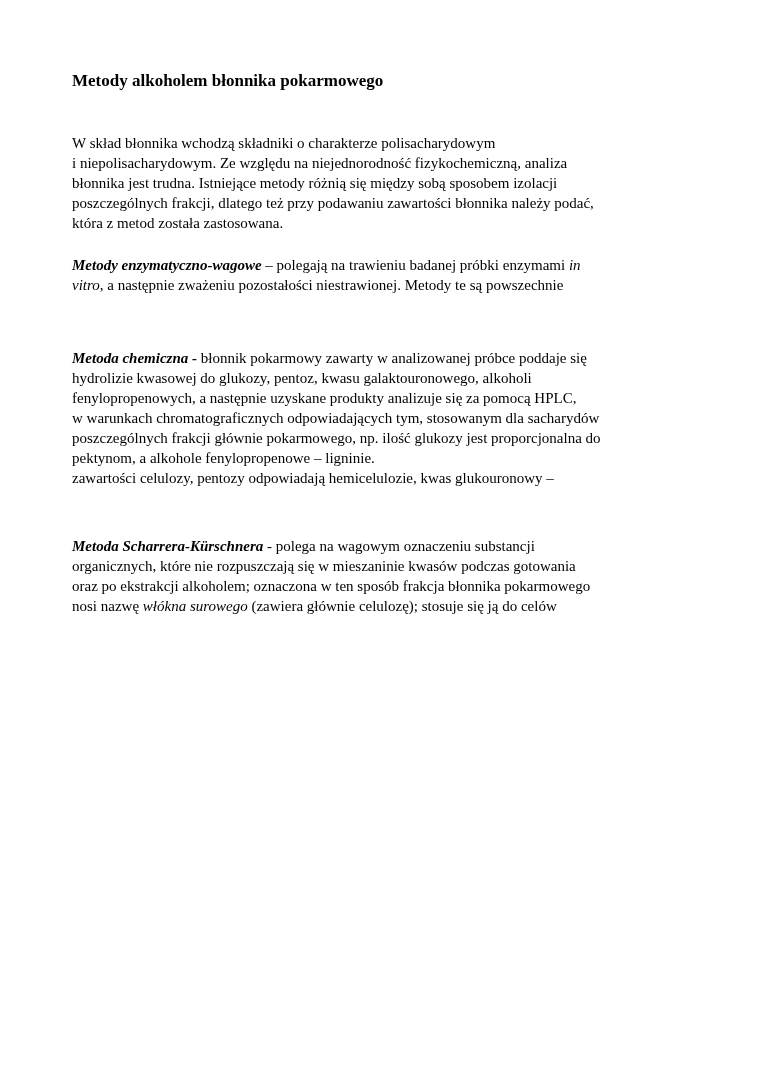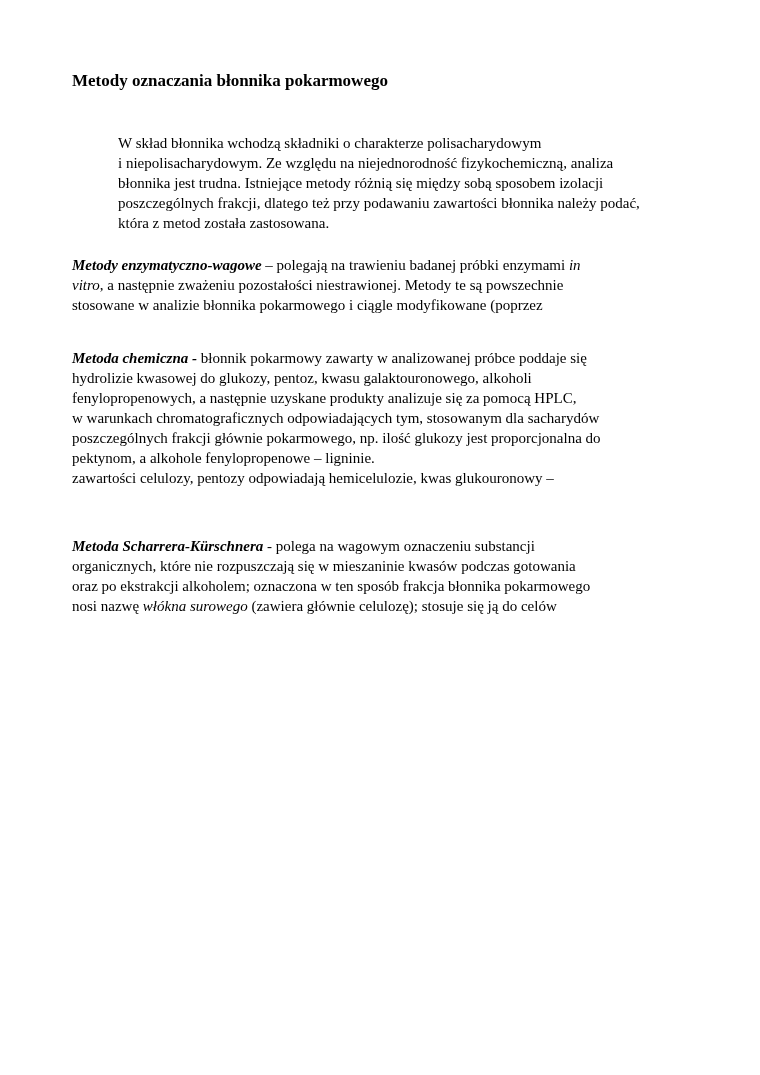--- a/index.html
+++ b/index.html
@@ -36,43 +36,42 @@
     line-height: 20px;
     color: #000000;
   }
   .para .line {
     white-space: nowrap;
     height: 20px;
   }
   .seg-normal { font-weight: normal; font-style: normal; }
   .seg-italic { font-style: italic; }
   .seg-bold-italic { font-weight: bold; font-style: italic; }
-  #para-intro        { top: 133px; margin-left: 46px; }
+  #para-intro        { top: 133px; }
   #para-enzymatyczne { top: 255px; }
   #para-chemiczna    { top: 348px; }
   #para-scharrera    { top: 536px; }
 </style>
 </head>
 <body>
 
 <div class="page">
-  <h1 class="doc-title">Metody oznaczania błonnika pokarmowego</h1>
+  <h1 class="doc-title">Metody alkoholem błonnika pokarmowego</h1>
 
   <div class="para" id="para-intro">
       <div class="line"><span class="seg-normal">W skład błonnika wchodzą składniki o charakterze polisacharydowym</span></div>
       <div class="line"><span class="seg-normal">i niepolisacharydowym. Ze względu na niejednorodność fizykochemiczną, analiza</span></div>
       <div class="line"><span class="seg-normal">błonnika jest trudna. Istniejące metody różnią się między sobą sposobem izolacji</span></div>
       <div class="line"><span class="seg-normal">poszczególnych frakcji, dlatego też przy podawaniu zawartości błonnika należy podać,</span></div>
       <div class="line"><span class="seg-normal">która z metod została zastosowana.</span></div>
     </div>
 
   <div class="para" id="para-enzymatyczne">
       <div class="line"><span class="seg-bold-italic">Metody enzymatyczno-wagowe</span><span class="seg-normal"> – polegają na trawieniu badanej próbki enzymami </span><span class="seg-italic">in</span></div>
       <div class="line"><span class="seg-italic">vitro</span><span class="seg-normal">, a następnie zważeniu pozostałości niestrawionej. Metody te są powszechnie</span></div>
-      <div class="line"><span class="seg-normal">stosowane w analizie błonnika pokarmowego i ciągle modyfikowane (poprzez</span></div>
     </div>
 
   <div class="para" id="para-chemiczna">
       <div class="line"><span class="seg-bold-italic">Metoda chemiczna -</span><span class="seg-normal"> błonnik pokarmowy zawarty w analizowanej próbce poddaje się</span></div>
       <div class="line"><span class="seg-normal">hydrolizie kwasowej do glukozy, pentoz, kwasu galaktouronowego, alkoholi</span></div>
       <div class="line"><span class="seg-normal">fenylopropenowych, a następnie uzyskane produkty analizuje się za pomocą HPLC,</span></div>
       <div class="line"><span class="seg-normal">w warunkach chromatograficznych odpowiadających tym, stosowanym dla sacharydów</span></div>
       <div class="line"><span class="seg-normal">poszczególnych frakcji głównie pokarmowego, np. ilość glukozy jest proporcjonalna do</span></div>
       <div class="line"><span class="seg-normal">pektynom, a alkohole fenylopropenowe – ligninie.</span></div>
       <div class="line"><span class="seg-normal">zawartości celulozy, pentozy odpowiadają hemicelulozie, kwas glukouronowy –</span></div>

